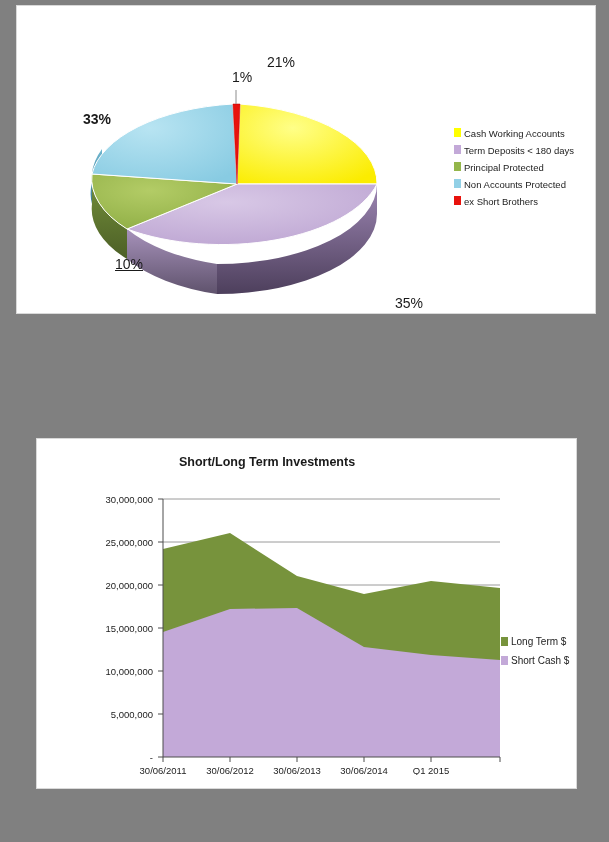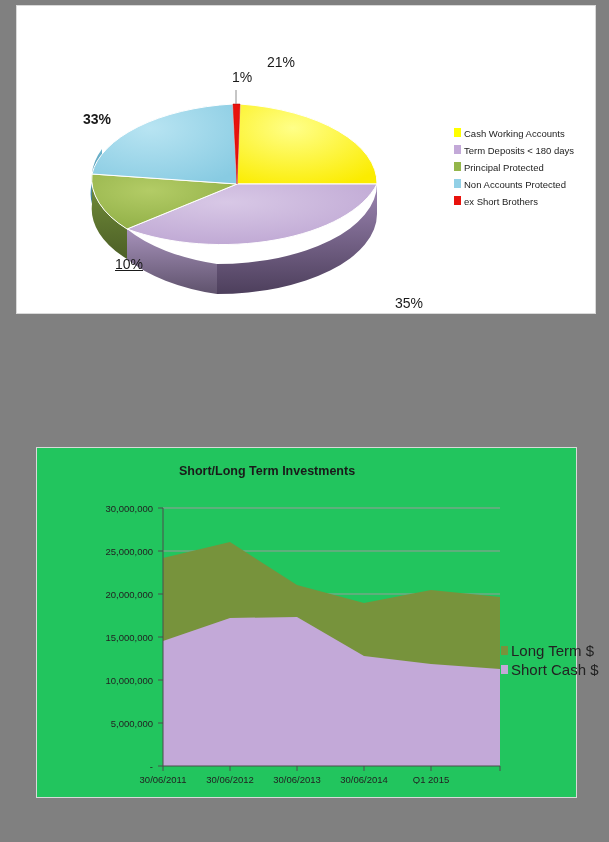--- a/index.html
+++ b/index.html
@@ -72,24 +72,24 @@
     font-size: 14px;
     color: #1a1a1a;
     font-weight: normal;
     white-space: nowrap;
   }
 
   
   #area-panel {
     position: absolute;
     left: 36px;
-    top: 447px;
+    top: 438px;
     width: 539px;
     height: 349px;
-    background: #22c55e;
+    background: #ffffff;
     border: 1px solid #d9d9d9;
   }
   #area-title {
     position: absolute;
     top: 16px;
     left: 0;
     width: 460px;
     text-align: center;
     font-size: 12.5px;
     font-weight: bold;
@@ -114,21 +114,21 @@
     margin-bottom: 6px;
     height: 13px;
   }
   .alegend-swatch {
     width: 7px;
     height: 9px;
     margin-right: 3px;
     flex: 0 0 auto;
   }
   .alegend-label {
-    font-size: 15px;
+    font-size: 10px;
     color: #222;
     white-space: nowrap;
   }
   text {
     font-family: "Liberation Sans", sans-serif;
   }
 </style>
 </head>
 <body>
 

